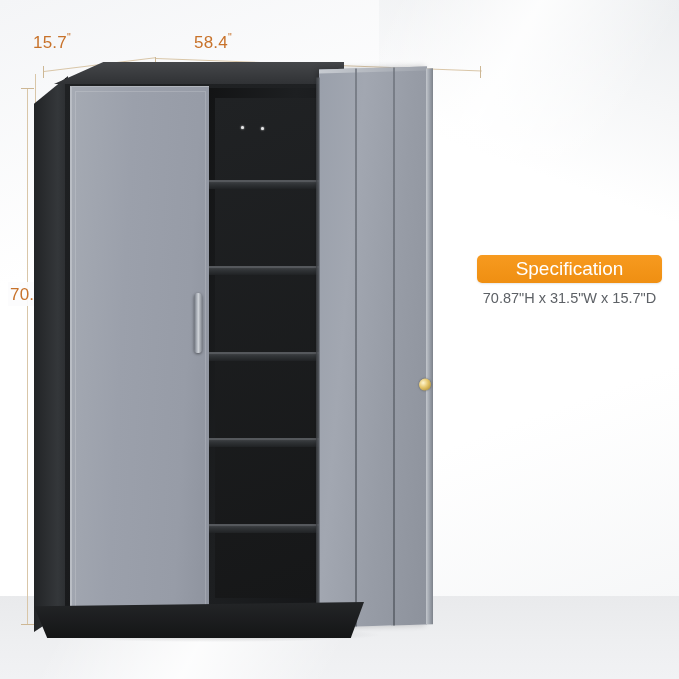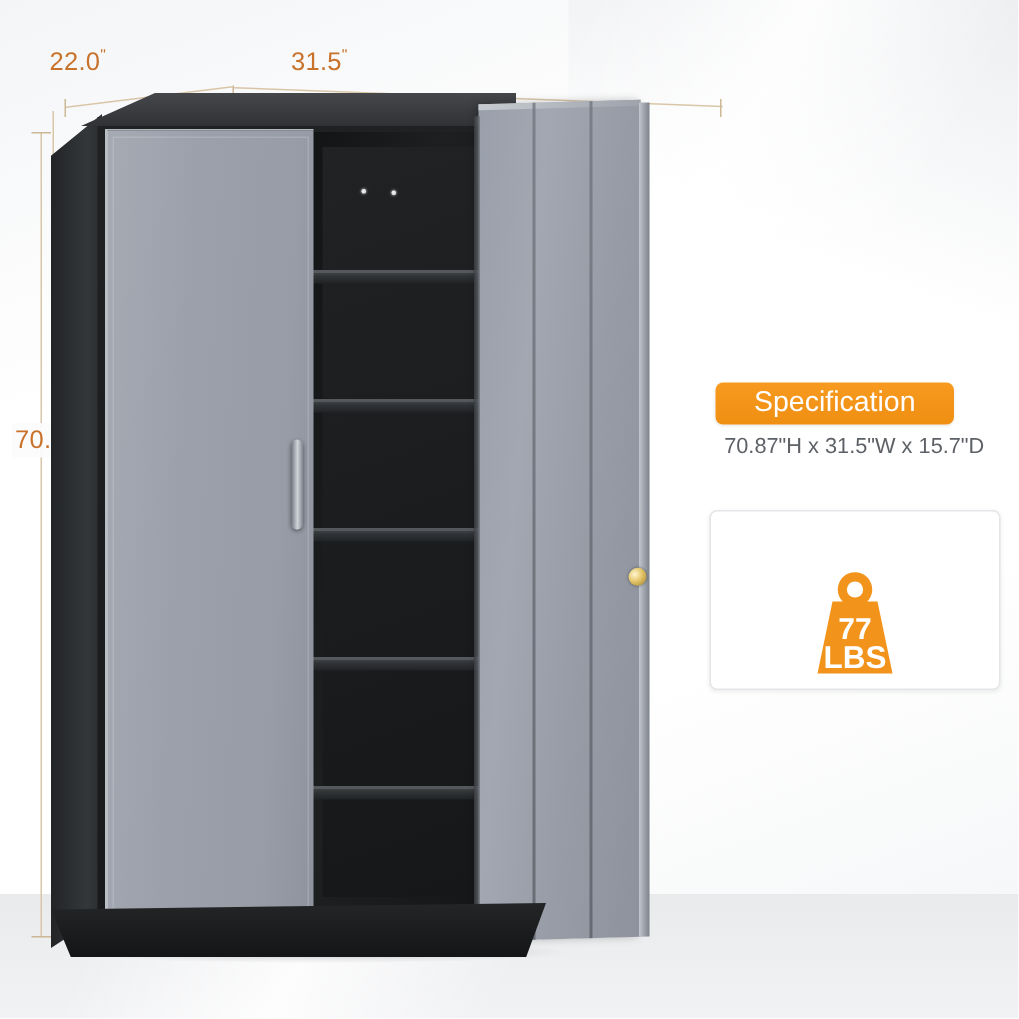--- a/index.html
+++ b/index.html
@@ -82,21 +82,21 @@
     clip-path:polygon(0% 12%, 100% 0%, 96% 100%, 4% 100%);}
   .cab-shadow{position:absolute;left:14px;top:568px;width:330px;height:12px;
     background:radial-gradient(ellipse at 50% 40%,rgba(60,62,66,.28) 0%,rgba(255,255,255,0) 72%);}
 
   
   .chip{position:absolute;border-radius:5px;
     background:linear-gradient(180deg,#f79a1f 0%,#ef8f12 100%);
     color:#ffffff;text-align:center;
     display:flex;align-items:center;justify-content:center;
     box-shadow:0 1px 2px rgba(0,0,0,.10);}
-  #spec-chip{left:477px;top:255px;width:159px;height:28px;font-size:19px;}
+  #spec-chip{left:477px;top:255px;width:185px;height:28px;font-size:19px;}
   #spec-text{position:absolute;left:468px;top:290px;width:203px;text-align:center;
     color:#5d6166;font-size:14.5px;white-space:nowrap;}
 
   #weight-card{position:absolute;left:473px;top:340px;width:192px;height:118px;
     background:#ffffff;border:1px solid #e3e5e8;border-radius:5px;
     box-shadow:0 1px 3px rgba(0,0,0,.07);}
   #weight-chip{left:477px;top:341px;width:185px;height:28px;font-size:19px;}
   #weight-icon-wrap{position:absolute;left:0;top:36px;width:192px;height:80px;
     display:flex;align-items:center;justify-content:center;}
   .wt-svg{display:block;}
@@ -112,29 +112,29 @@
   <div class="bg-corner"></div>
   <div class="bg-sheen"></div>
 
   <div>
     <div class="dimline h" style="left:44px;top:71px;width:112px;transform:rotate(-7deg);transform-origin:left center;"></div>
     <div class="tick" style="left:43px;top:66px;width:1px;height:12px;"></div>
     <div class="tick" style="left:155px;top:57px;width:1px;height:12px;"></div>
     <div class="dimline v" style="left:35px;top:74px;height:38px;"></div>
     <div class="dimline h" style="left:35px;top:111px;width:26px;transform:rotate(12deg);transform-origin:left center;"></div>
     <div class="dimlabel" style="left:33px;top:31px;font-size:17px;">
-      <span>22.0</span><sup>"</sup>
+      <span>15.7</span><sup>"</sup>
     </div>
   </div>
 
   <div>
     <div class="dimline h" style="left:156px;top:58px;width:326px;transform:rotate(2.2deg);transform-origin:left center;"></div>
     <div class="tick" style="left:480px;top:66px;width:1px;height:12px;"></div>
     <div class="dimlabel" style="left:194px;top:31px;font-size:17px;">
-      <span>31.5</span><sup>"</sup>
+      <span>58.4</span><sup>"</sup>
     </div>
   </div>
 
   <div>
     <div class="dimline v" style="left:27px;top:88px;height:537px;"></div>
     <div class="tick" style="left:21px;top:88px;width:13px;height:1px;"></div>
     <div class="tick" style="left:21px;top:624px;width:13px;height:1px;"></div>
     <div class="dimlabel" style="left:8px;top:282px;font-size:17px;background:rgba(252,252,253,.92);padding:1px 2px;">
       <span>70.87</span><sup>"</sup>
     </div>
@@ -182,25 +182,14 @@
     </div>
 
     <div class="cab-base"></div>
   </div>
 
   <div class="chip" id="spec-chip">
     <span>Specification</span>
   </div>
   <div id="spec-text">70.87"H x 31.5"W x 15.7"D</div>
 
-  <div id="weight-card">
-    <div id="weight-icon-wrap">
-      <svg class="wt-svg" width="74" height="72" viewBox="0 0 74 72">
-        <circle cx="37" cy="12" r="11.5" fill="#F2941B"></circle>
-        <circle cx="37" cy="12" r="5.4" fill="#ffffff"></circle>
-        <path d="M22 20 H52 L62 68 H12 Z" fill="#F2941B"></path>
-        <text class="wt-num" x="37" y="45" font-size="20" text-anchor="middle">77</text>
-        <text class="wt-num" x="37" y="64" font-size="21" text-anchor="middle">LBS</text>
-      </svg>
-    </div>
-  </div>
 
 </div>
 
 </body></html>

